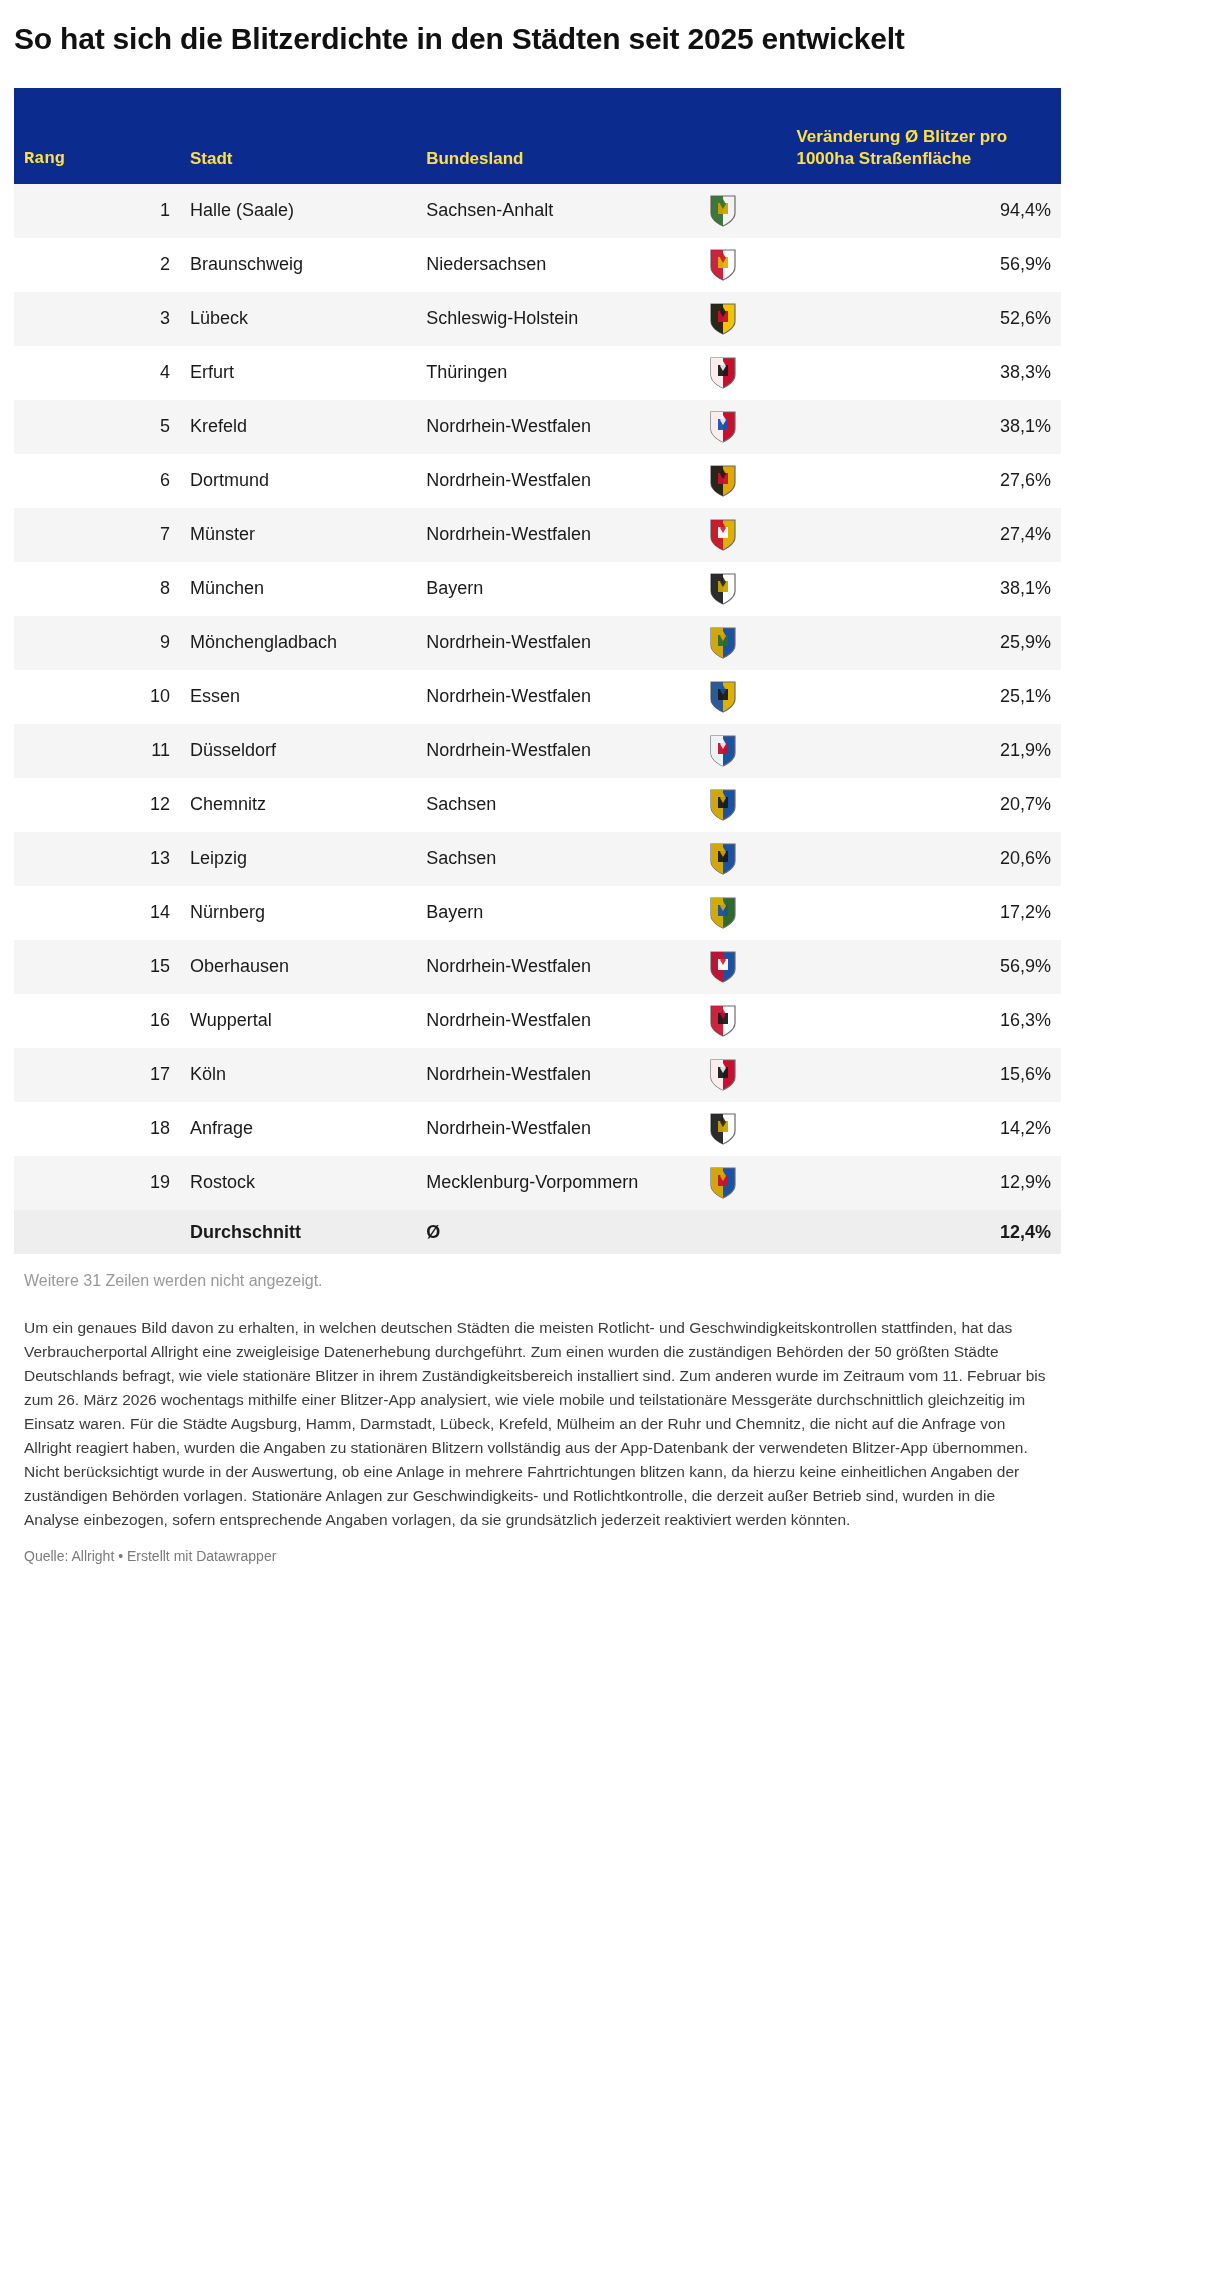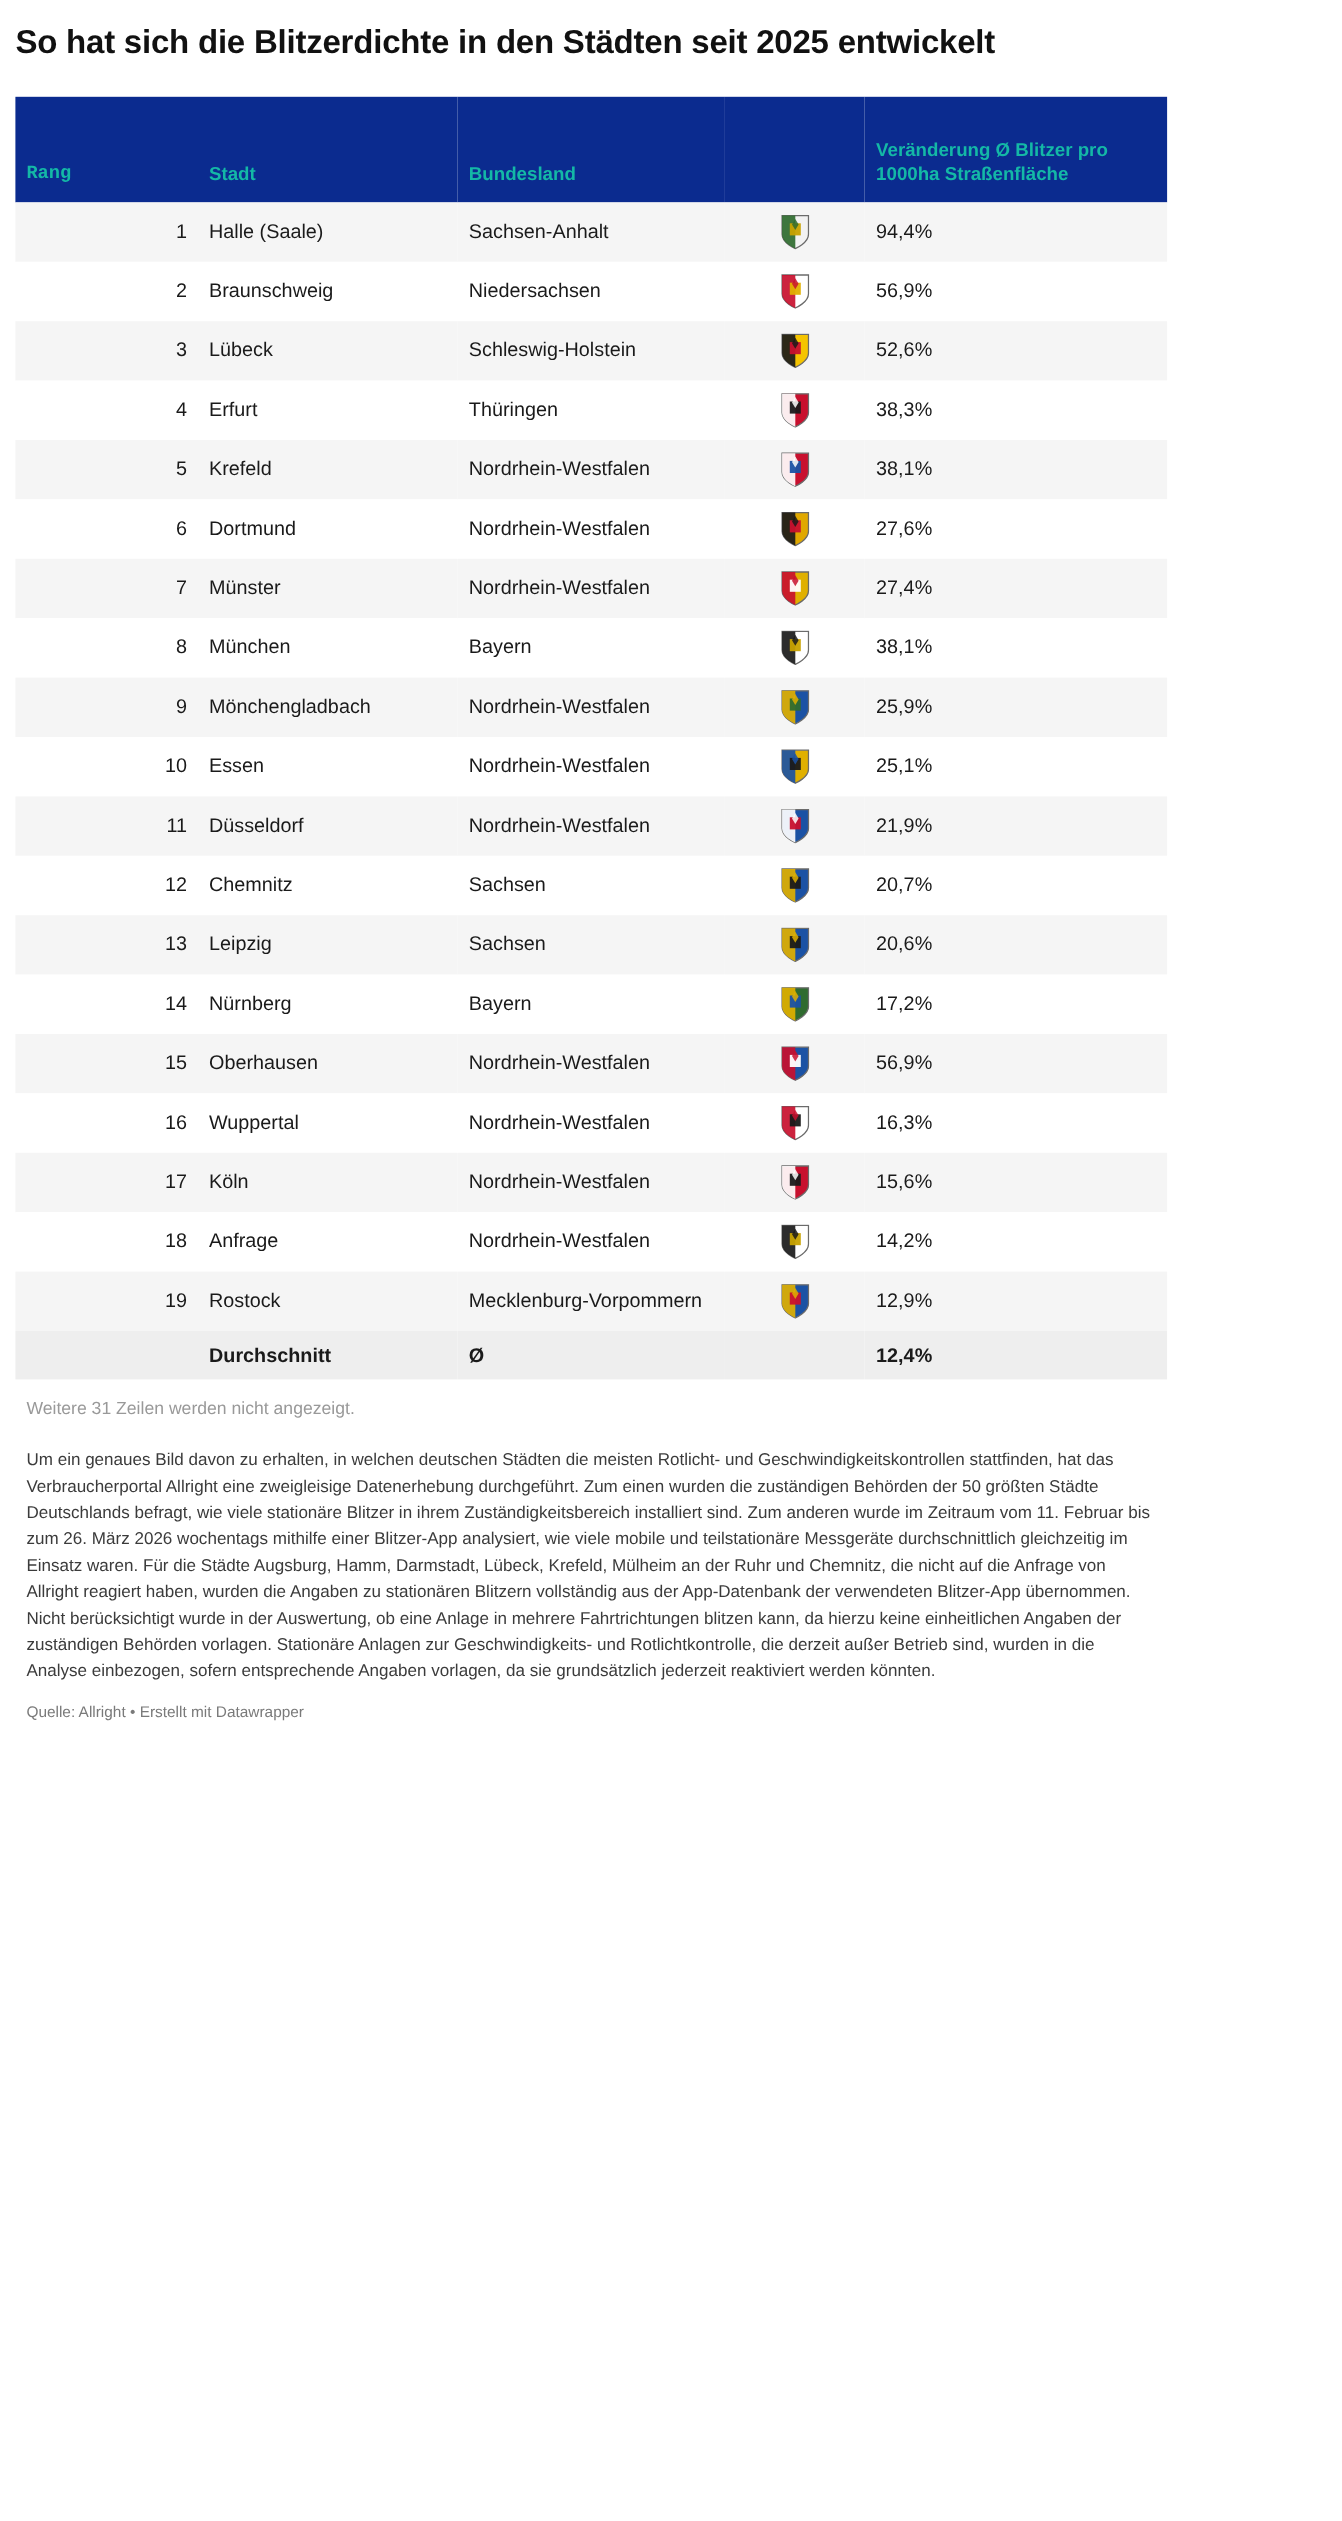--- a/index.html
+++ b/index.html
@@ -29,21 +29,21 @@
   .table-wrap {
     margin-top: 30px;
   }
   table.dw {
     width: 100%;
     border-collapse: collapse;
     table-layout: fixed;
   }
   table.dw thead th {
     background: #0b2b8f;
-    color: #14b8a6;
+    color: #fde047;
     font-size: 17px;
     font-weight: bold;
     text-align: left;
     vertical-align: bottom;
     padding: 12px 10px 14px 10px;
     line-height: 1.28;
     height: 96px;
     box-sizing: border-box;
   }
   th.col-rang { width: 130px; text-align: right; padding-right: 14px; font-family: Liberation Mono, monospace; }
@@ -57,21 +57,21 @@
     padding: 11px 10px;
     line-height: 1.25;
     vertical-align: middle;
     color: #1a1a1a;
     border: none;
   }
   tbody tr.odd { background: #f5f5f5; }
   tbody tr.even { background: #ffffff; }
   td.c-rang { text-align: right; padding-right: 14px; }
   td.c-wappen { text-align: center; padding: 4px 10px; }
-  td.c-val { font-variant-numeric: tabular-nums; }
+  td.c-val { font-variant-numeric: tabular-nums; text-align: right; }
 
   tr.avg-row td {
     font-weight: bold;
     background: #eeeeee;
     border-top: 1px solid #cfcfcf;
     font-size: 18px;
   }
   tr.avg-row td.c-rang { }
 
   .crest {

